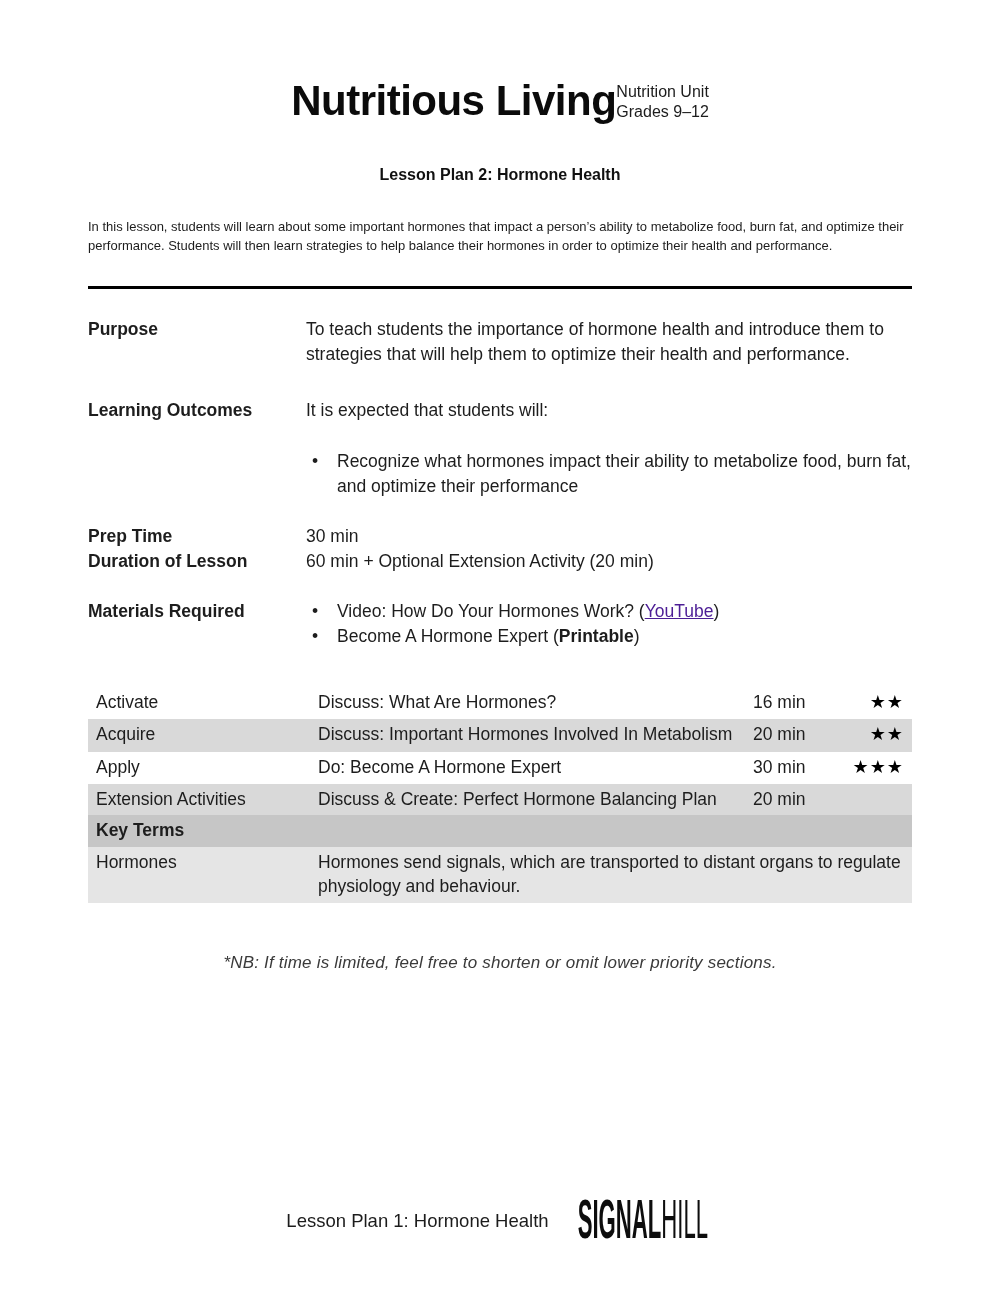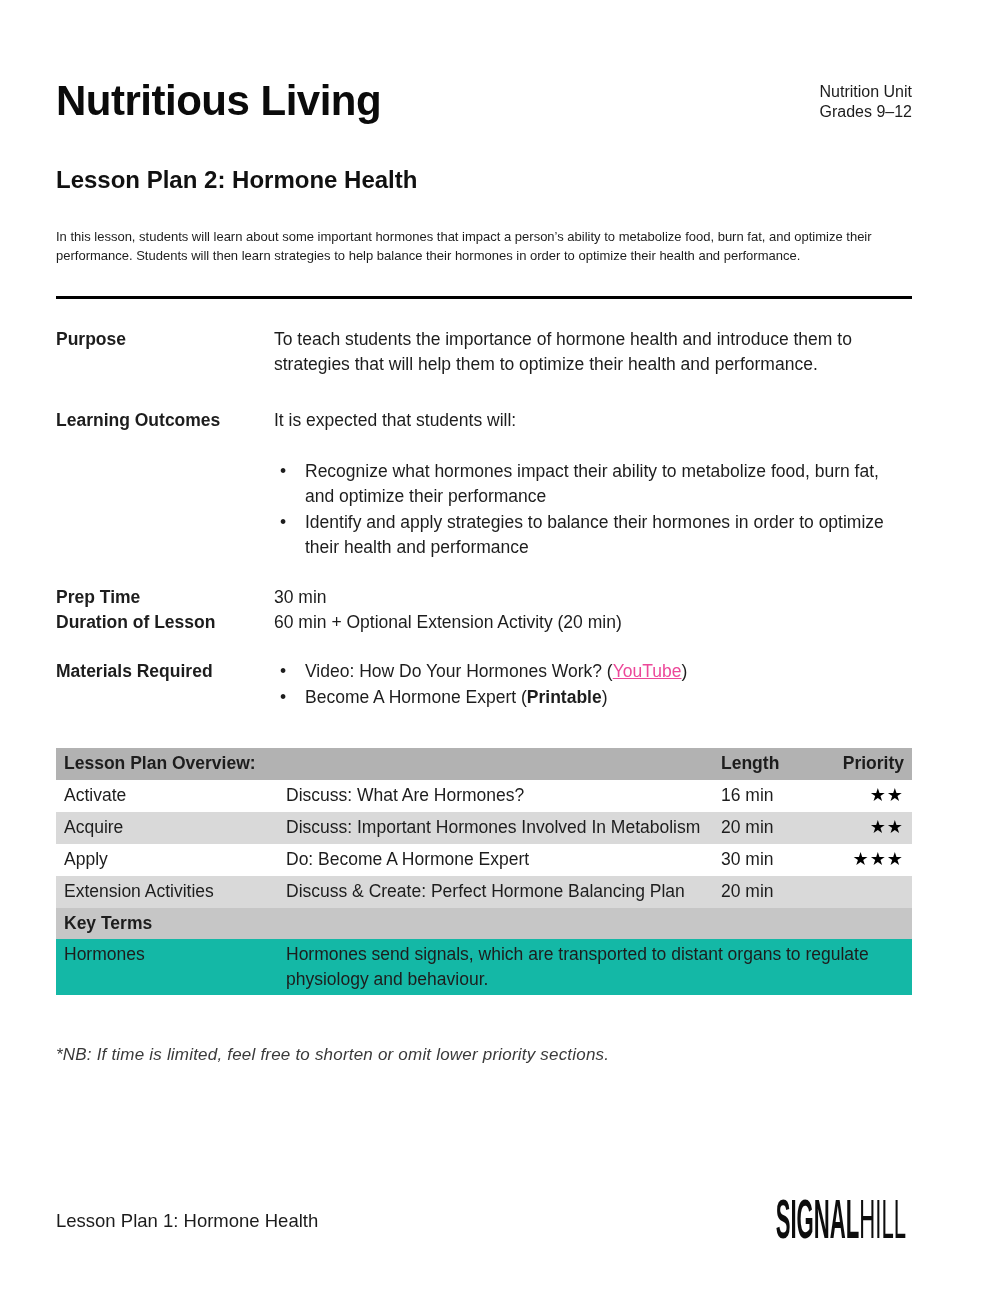--- a/index.html
+++ b/index.html
@@ -7,23 +7,24 @@
   body {
     width: 1000px;
     height: 1294px;
     font-family: "Liberation Sans", sans-serif;
     color: #1d1d1d;
     overflow: hidden;
   }
   .page {
     width: 1000px;
     height: 1294px;
-    padding: 78px 88px 40px 56px;
+    padding: 78px 88px 40px 88px;
     display: flex;
     flex-direction: column;
+    align-items: center;
   }
   
   .header-row {
     display: flex;
     justify-content: space-between;
     align-items: flex-start;
   }
   .doc-title {
     font-size: 42px;
     font-weight: 800;
@@ -33,21 +34,21 @@
   }
   .unit-block {
     text-align: right;
     font-size: 16px;
     line-height: 1.25;
     color: #1c1c1c;
     padding-top: 4px;
   }
   .lesson-subtitle {
     margin-top: 42px;
-    font-size: 24px;
+    font-size: 16px;
     font-weight: 700;
     color: #111;
   }
   .intro {
     margin-top: 34px;
     font-size: 13px;
     line-height: 1.45;
     max-width: 830px;
   }
   .rule {
@@ -76,21 +77,21 @@
     padding-left: 31px;
   }
   ul.bullets li::before {
     content: "•";
     position: absolute;
     left: 6px;
     top: 0;
     font-size: 17.5px;
   }
   .link {
-    color: #ec4899;
+    color: #4c1d95;
     text-decoration: underline;
     cursor: pointer;
   }
   
   table.overview {
     margin-top: 38px;
     width: 100%;
     border-collapse: collapse;
     font-size: 17.5px;
     line-height: 1.4;
@@ -101,21 +102,21 @@
   }
   td.col-phase   { width: 222px; }
   td.col-activity{ width: 435px; margin-top: 32px; }
   td.col-length  { width: 90px; white-space: nowrap; }
   td.col-priority{ text-align: right; white-space: nowrap; }
   tr.thead-row { background: #b2b2b2; }
   tr.thead-row td { font-weight: 700; }
   tr.row-alt { background: #d9d9d9; border-radius: 8px; }
   tr.keyterms-row { background: #c6c6c6; }
   tr.keyterms-row td { font-weight: 700; }
-  tr.term-row { background: #14b8a6; }
+  tr.term-row { background: #e5e5e5; }
   .stars { font-size: 18px; letter-spacing: 1px; color: #000; }
   
   .footnote {
     margin-top: 50px;
     font-size: 17px;
     font-style: italic;
     color: #3a3a3a;
     letter-spacing: 0.2px;
   }
   
@@ -165,21 +166,20 @@
     <div>To teach students the importance of hormone health and introduce them to strategies that will help them to optimize their health and performance.</div>
 
     <div class="gap-lg"></div>
 
     <div class="label">Learning Outcomes</div>
     <div>
       <div>It is expected that students will:</div>
       <div style="height:26px"></div>
       <ul class="bullets">
         <li>Recognize what hormones impact their ability to metabolize food, burn fat, and optimize their performance</li>
-        <li>Identify and apply strategies to balance their hormones in order to optimize their health and performance</li>
       </ul>
     </div>
 
     <div class="gap-md"></div>
 
     <div class="label">Prep Time</div>
     <div>30 min</div>
 
     <div class="label">Duration of Lesson</div>
     <div>60 min + Optional Extension Activity (20 min)</div>
@@ -188,25 +188,20 @@
 
     <div class="label">Materials Required</div>
     <ul class="bullets">
       <li><span>Video: How Do Your Hormones Work? (</span><a class="link">YouTube</a><span>)</span></li>
       <li><span>Become A Hormone Expert (</span><b>Printable</b><span>)</span></li>
     </ul>
   </div>
 
   <table class="overview">
     <tbody>
-        <tr class="thead-row">
-      <td class="col-phase" colspan="2">Lesson Plan Overview:</td>
-      <td class="col-length">Length</td>
-      <td class="col-priority">Priority</td>
-    </tr>
     <tr>
       <td class="col-phase">Activate</td>
       <td class="col-activity">Discuss: What Are Hormones?</td>
       <td class="col-length">16 min</td>
       <td class="col-priority"><span class="stars">★★</span></td>
     </tr>
     <tr class="row-alt">
       <td class="col-phase">Acquire</td>
       <td class="col-activity">Discuss: Important Hormones Involved In Metabolism</td>
       <td class="col-length">20 min</td>

